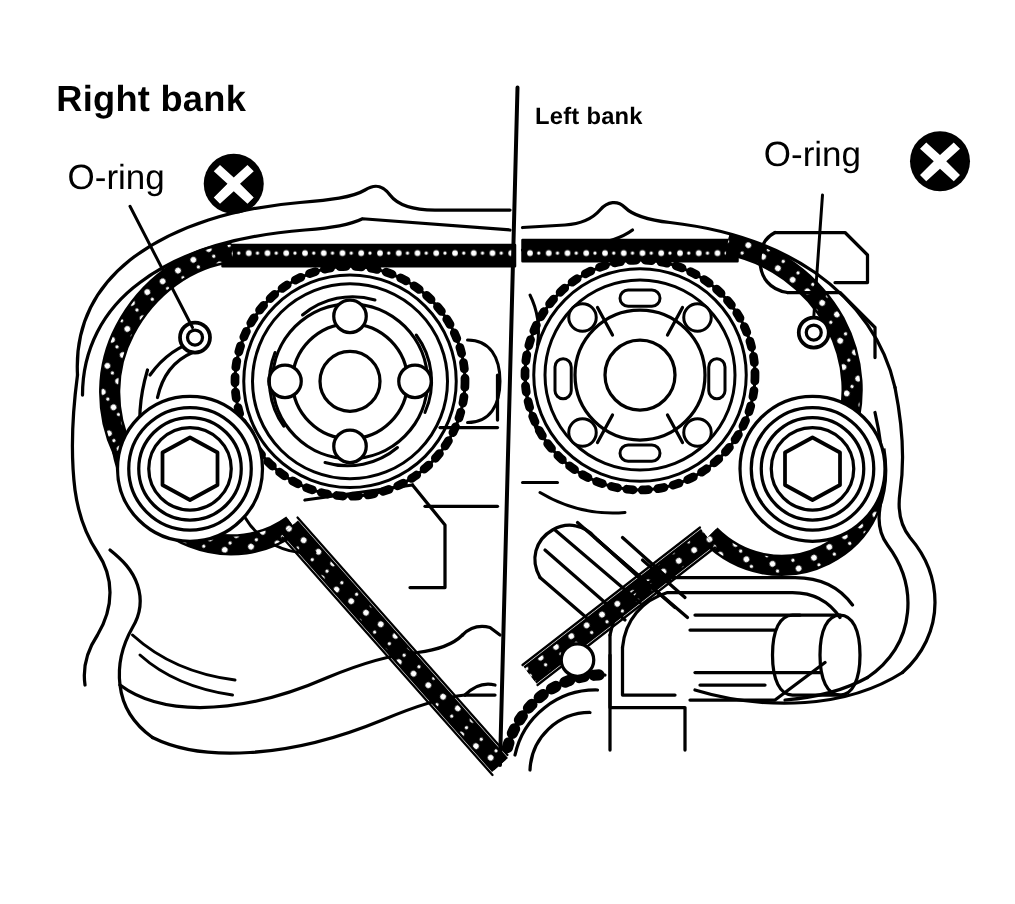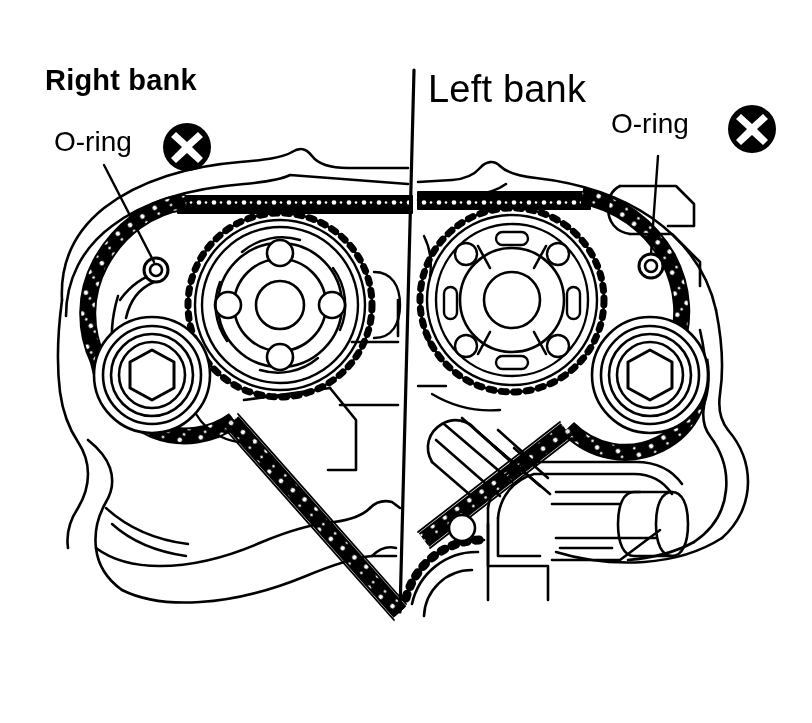--- a/index.html
+++ b/index.html
@@ -35,23 +35,23 @@
   }
   #label-right-bank {
     left: 45px;
     top: 66px;
     font-size: 29px;
     font-weight: bold;
     letter-spacing: 0.2px;
   }
   #label-left-bank {
     left: 428px;
-    top: 70px;
-    font-size: 38px;
-    font-weight: normal;
+    top: 84px;
+    font-size: 19px;
+    font-weight: bold;
     letter-spacing: 0.2px;
   }
   #label-oring-right {
     left: 54px;
     top: 128px;
     font-size: 28px;
     font-weight: normal;
   }
   #label-oring-left {
     left: 611px;

